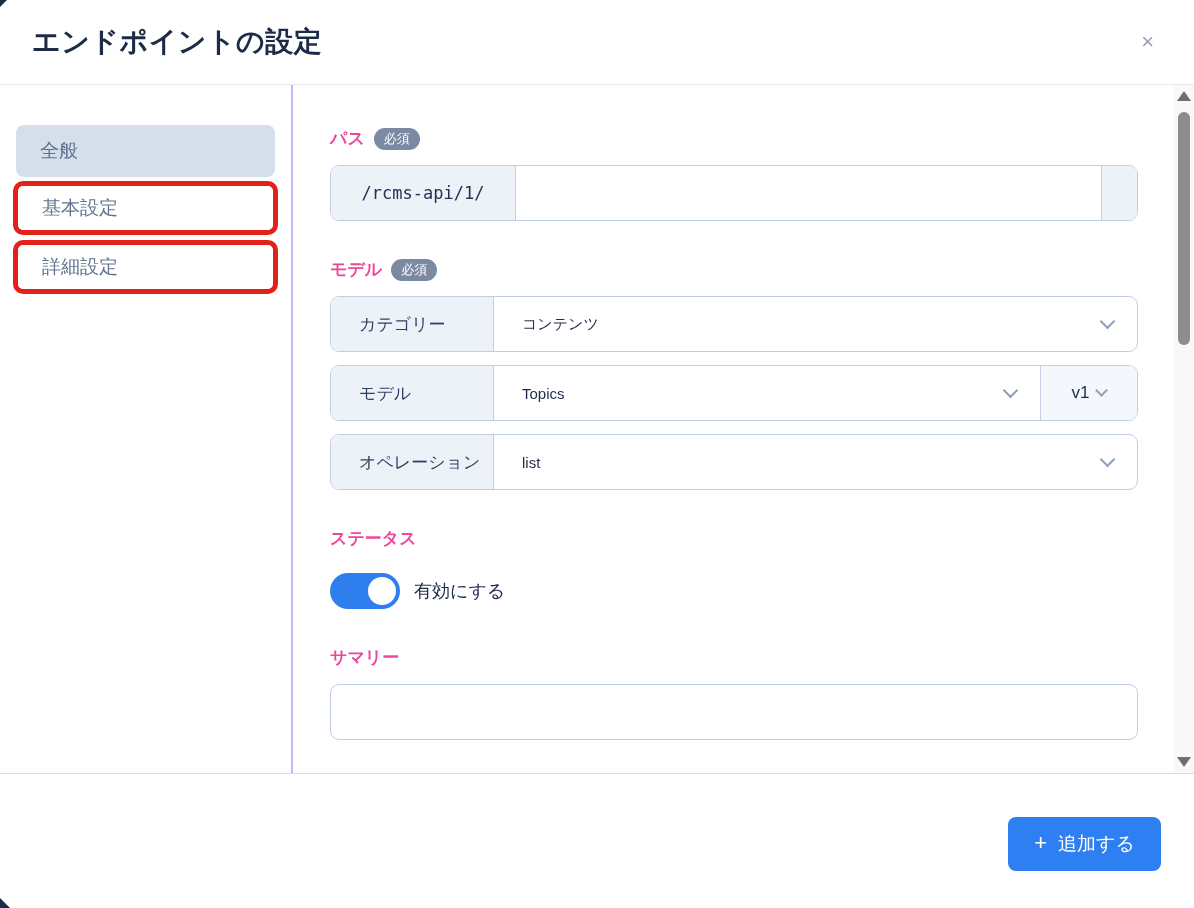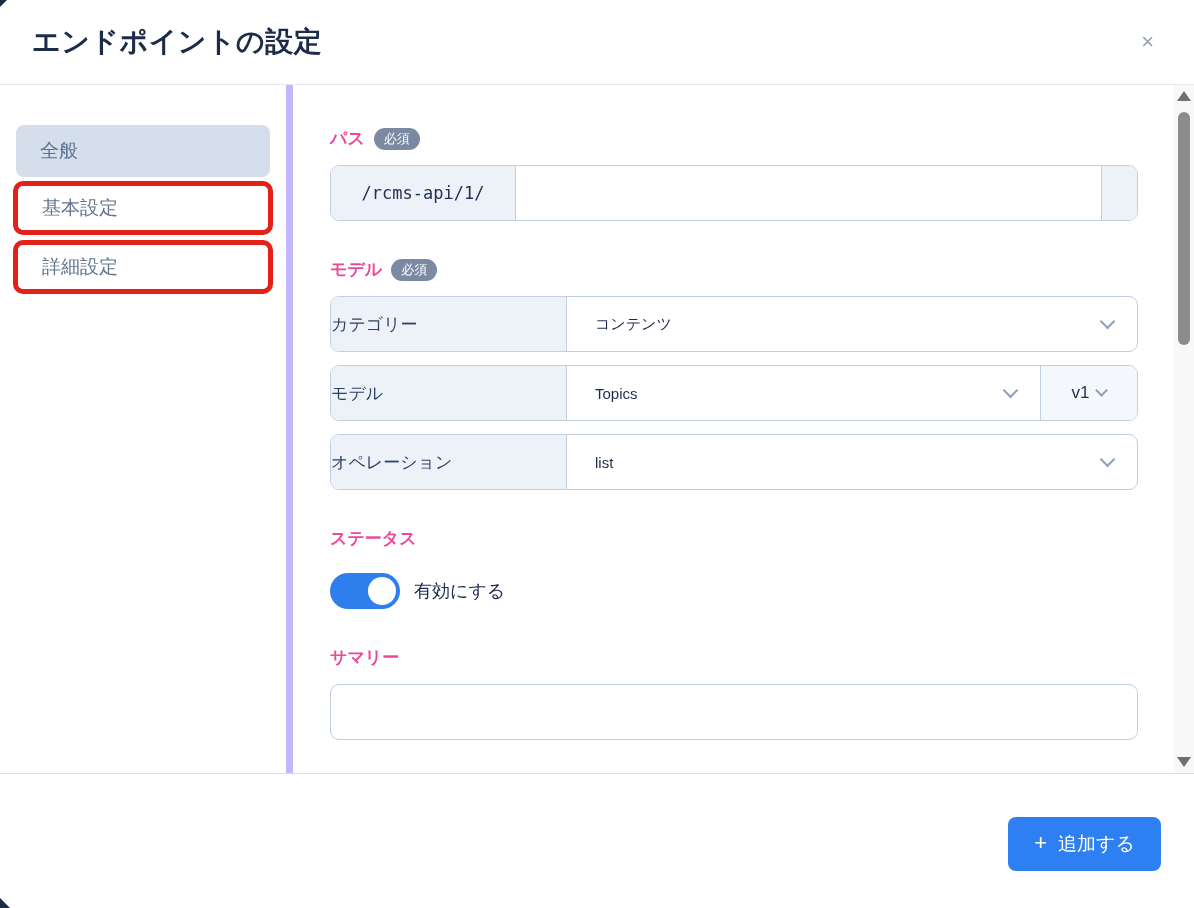--- a/index.html
+++ b/index.html
@@ -10,41 +10,41 @@
   
   .header { height:85px; display:flex; align-items:center; padding:0 40px 0 32px;
             border-bottom:1px solid #e3e9f1; position:relative; }
   .title  { font-size:28px; font-weight:bold; color:#1c2b47; letter-spacing:.5px; }
   .close  { margin-left:auto; font-size:22px; color:#96a2b4; line-height:1; cursor:pointer;
             font-weight:400; }
 
   
   .body { display:flex; height:688px; position:relative; }
 
-  .sidebar { width:293px; border-right:7px solid #c4b5fd; padding:40px 16px 0 16px; flex:none; }
+  .sidebar { width:293px; border-right:2px solid #c4b5fd; padding:40px 16px 0 16px; flex:none; }
   .tab { height:52px; display:flex; align-items:center; padding-left:24px;
          font-size:19px; color:#61758f; border-radius:8px; cursor:pointer; background:#fff; }
   .tab.active { background:#d5dfeb; color:#5d7190; }
   .annotate { border:5px solid #e32119; border-radius:10px; margin:4px -3px 5px -3px; }
   .annotate .tab { height:44px; border-radius:6px; }
 
   .main { flex:1; padding:42px 56px 0 37px; position:relative; }
 
   .field-label-row { display:flex; align-items:center; margin-bottom:15px; }
   .field-label { font-size:17px; font-weight:bold; color:#ec4899; }
   .badge { margin-left:9px; background:#7b8aa2; color:#fff; font-size:13px;
            padding:4px 10px 5px; border-radius:11px; line-height:1; }
 
   .igroup { display:flex; height:56px; border:1px solid #c2cfe3; border-radius:9px;
             background:#fff; overflow:hidden; align-items:stretch; }
   .addon { background:#edf2f9; border-right:1px solid #c2cfe3; display:flex;
            align-items:center; font-size:17px; color:#2e3f60; flex:none; }
   .addon.prefix { width:185px; justify-content:center;
                   font-family:"DejaVu Sans Mono","Liberation Mono",monospace; color:#233253; }
-  .addon.label-addon { width:236px; }
+  .addon.label-addon { width:163px; padding-left:28px; }
   .suffix { width:36px; background:#edf2f9; border-left:1px solid #c2cfe3; flex:none; }
   .igroup input { flex:1; border:none; outline:none; font-size:18px; color:#1e2b4a;
                   padding:0 20px; background:#fff; min-width:0; }
   .selectish { flex:1; display:flex; align-items:center; padding:0 24px 0 28px;
                font-size:15px; color:#1e2b4a; cursor:pointer; min-width:0; }
   .selectish .chev { margin-left:auto; }
   .chev { width:11px; height:11px; border-right:2px solid #8aa0bf; border-bottom:2px solid #8aa0bf;
           transform:rotate(45deg); margin-top:-5px; flex:none; }
   .vseg { width:97px; background:#f4f7fc; border-left:1px solid #c2cfe3; display:flex;
           align-items:center; justify-content:center; gap:8px; font-size:17px; color:#1e2b4a;

